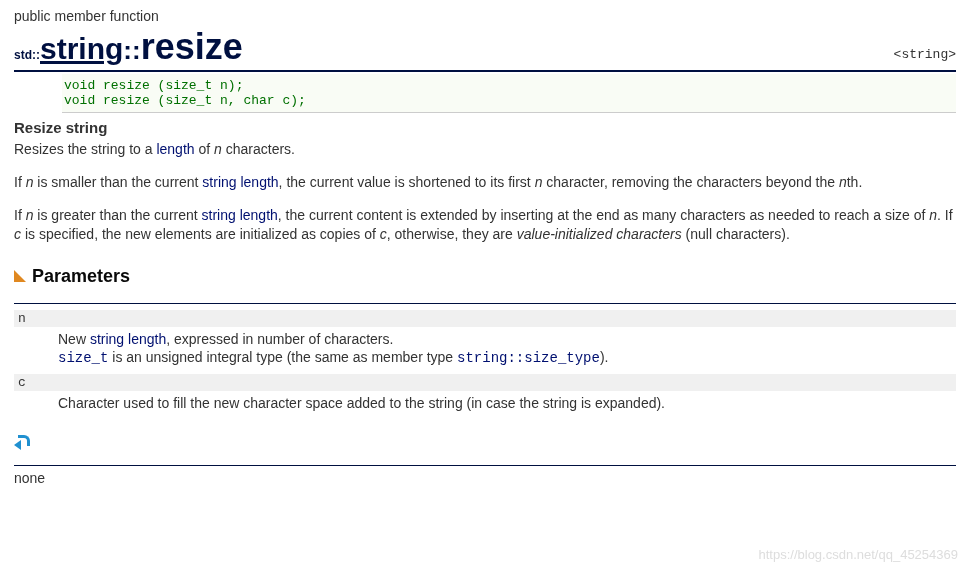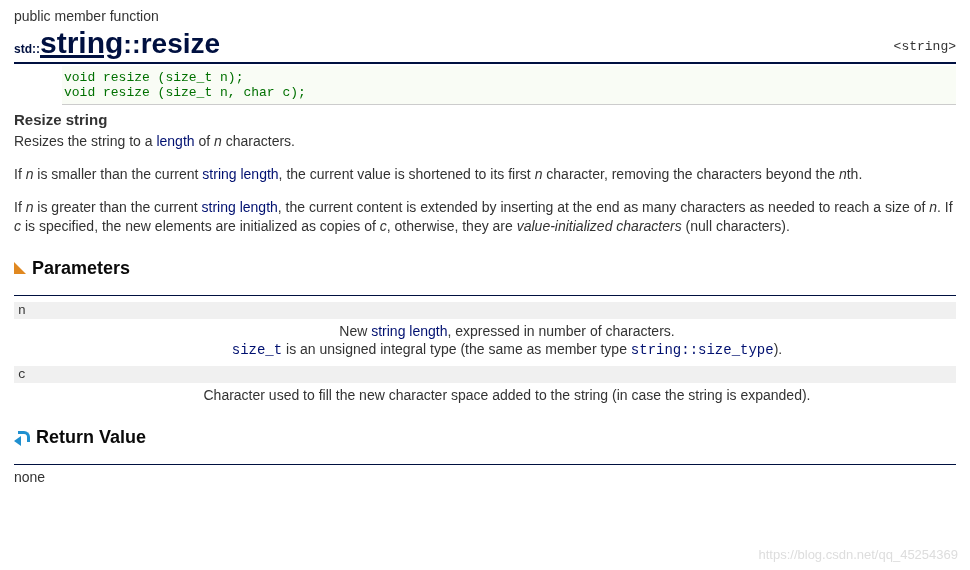--- a/index.html
+++ b/index.html
@@ -24,21 +24,21 @@
     padding-bottom: 2px;
   }
   .title {
     font-family: Verdana, sans-serif;
     font-weight: bold;
     color: #001040;
   }
   .title .std { font-size: 12px; }
   .title .cls { font-size: 30px; text-decoration: underline; }
   .title .sep { font-size: 26px; }
-  .title .fn  { font-size: 28px; }
+  .title .fn  { font-size: 36px; }
   .header-tag {
     font-family: "Courier New", monospace;
     font-size: 13px;
     color: #333;
     padding-bottom: 6px;
   }
   .sigbox {
     background: #f9fcf5;
     border-bottom: 1px solid #ccc;
     padding: 4px 2px 4px 2px;
@@ -105,21 +105,20 @@
   dt {
     font-family: "Courier New", monospace;
     font-size: 13px;
     background: #f0f0f0;
     padding: 1px 4px;
     margin-top: 6px;
   }
   dd {
     margin: 3px 0 6px 44px;
     line-height: 1.35;
-    text-align: center;
   }
   .mono { font-family: "Courier New", monospace; }
   .watermark {
     position: fixed;
     right: 12px;
     bottom: 8px;
     color: #ddd;
     font-size: 13px;
     font-family: Arial, sans-serif;
     pointer-events: none;
@@ -166,18 +165,17 @@
       <span class="mono lnk">size_t</span><span> is an unsigned integral type (the same as member type </span><span class="mono lnk">string::size_type</span><span>).</span>
     </dd>
     <dt>c</dt>
     <dd>Character used to fill the new character space added to the string (in case the string is expanded).</dd>
   </dl>
 </div>
 
 <div class="section">
   <div class="section-title">
     <span class="icon-return"></span>
-    <span>Return Value</span>
   </div>
   <div style="margin-top:4px">none</div>
 </div>
 
 <div class="watermark">https://blog.csdn.net/qq_45254369</div>
 
 </body></html>

